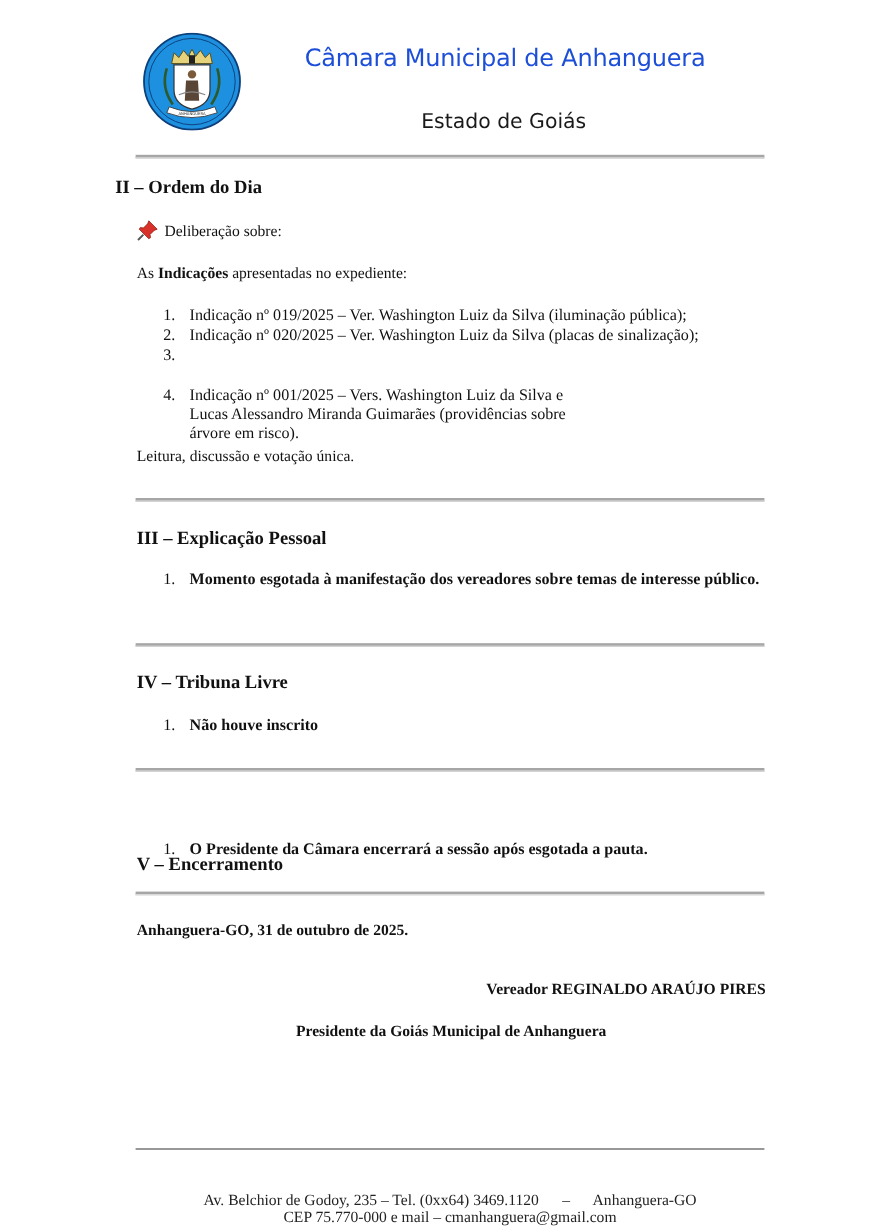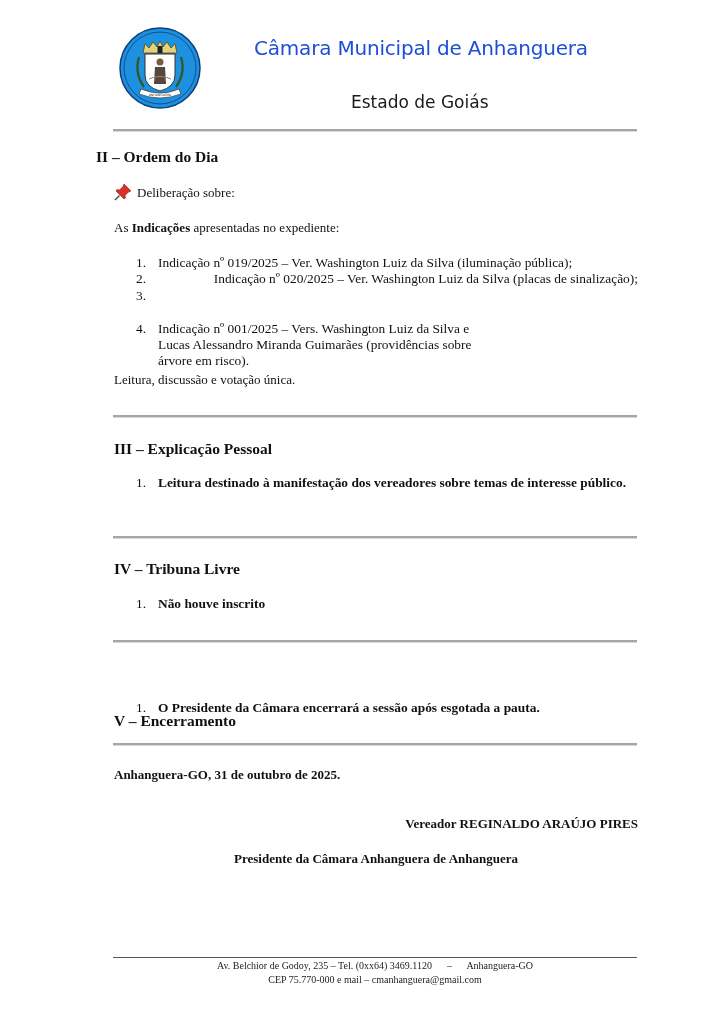--- a/index.html
+++ b/index.html
@@ -17,21 +17,21 @@
   .h2 { font-size: 15.5px; font-weight: bold; white-space: nowrap; }
   .p { font-size: 13px; white-space: nowrap; }
   .li { font-size: 13.4px; line-height: 16px; }
   .li .num { position: absolute; left: 0; width: 22px; text-align: left; }
   .li .txt { position: absolute; left: 22px; white-space: normal; }
   .bold { font-weight: bold; }
 
   #pin { left: 114px; top: 183px; width: 18px; height: 18px; }
 
   #footer-rule { left: 113px; top: 957px; width: 524px; height: 1px; background: #555; }
-  .foot { font-size: 10px; color: #222; white-space: nowrap; }
+  .foot { font-size: 13px; color: #222; white-space: nowrap; margin-top: 32px; }
 </style>
 </head>
 <body>
 
 <div class="abs" id="logo">
   <svg width="82" height="82" viewBox="0 0 82 82">
     <circle cx="41" cy="41" r="40" fill="#1e90e0" stroke="#0d3f7a" stroke-width="1.5"></circle>
     <circle cx="41" cy="41" r="36" fill="none" stroke="#0d3f7a" stroke-width="0.8"></circle>
 
     <path d="M24 26 L26 17 L30 21 L34 15 L38 20 L41 14 L44 20 L48 15 L52 21 L56 17 L58 26 Z" fill="#e6d27a" stroke="#5a4a10" stroke-width="0.8"></path>
@@ -64,54 +64,54 @@
 <div class="abs serif p" style="left:137px; top:185px;">Deliberação sobre:</div>
 
 <div class="abs serif p" style="left:114px; top:220px;"><span>As </span><span class="bold">Indicações</span><span> apresentadas no expediente:</span></div>
 
 <div class="abs serif li" style="left:136px; top:255px; width:500px; height:16px;">
   <span class="num">1.</span>
   <span class="txt" style="width:480px; white-space:nowrap;">Indicação nº 019/2025 – Ver. Washington Luiz da Silva (iluminação pública);</span>
 </div>
 <div class="abs serif li" style="left:136px; top:271px; width:500px; height:16px;">
   <span class="num">2.</span>
-  <span class="txt" style="width:480px; white-space:nowrap;text-align:right;">Indicação nº 020/2025 – Ver. Washington Luiz da Silva (placas de sinalização);</span>
+  <span class="txt" style="width:480px; white-space:nowrap;">Indicação nº 020/2025 – Ver. Washington Luiz da Silva (placas de sinalização);</span>
 </div>
 <div class="abs serif li" style="left:136px; top:288px; width:500px; height:32px;">
   <span class="num">3.</span>
 </div>
 <div class="abs serif li" style="left:136px; top:321px; width:500px; height:32px;">
   <span class="num">4.</span>
   <span class="txt" style="width:335px;">Indicação nº 001/2025 – Vers. Washington Luiz da Silva e Lucas Alessandro Miranda Guimarães (providências sobre árvore em risco).</span>
 </div>
 
 <div class="abs serif p" style="left:114px; top:372px;">Leitura, discussão e votação única.</div>
 <div class="abs rule" style="top:415px;"></div>
 
 <div class="abs serif h2" style="left:114px; top:440px;">III – Explicação Pessoal</div>
 <div class="abs serif li bold" style="left:136px; top:475px; width:500px; height:32px;">
   <span class="num" style="font-weight:normal;">1.</span>
-  <span class="txt" style="width:480px;">Leitura destinado à manifestação dos vereadores sobre temas de interesse público.</span>
+  <span class="txt" style="width:480px;">Momento esgotada à manifestação dos vereadores sobre temas de interesse público.</span>
 </div>
 <div class="abs rule" style="top:536px;"></div>
 
 <div class="abs serif h2" style="left:114px; top:560px;">IV – Tribuna Livre</div>
 <div class="abs serif li bold" style="left:136px; top:596px; width:500px; height:16px;">
   <span class="num" style="font-weight:normal;">1.</span>
   <span class="txt" style="width:480px;">Não houve inscrito</span>
 </div>
 <div class="abs rule" style="top:640px;"></div>
 
 <div class="abs serif h2" style="left:114px; top:664px;margin-top:48px;">V – Encerramento</div>
 <div class="abs serif li bold" style="left:136px; top:700px; width:500px; height:16px;">
   <span class="num" style="font-weight:normal;">1.</span>
   <span class="txt" style="width:480px; white-space:nowrap;">O Presidente da Câmara encerrará a sessão após esgotada a pauta.</span>
 </div>
 <div class="abs rule" style="top:743px;"></div>
 
 <div class="abs serif p bold" style="left:114px; top:767px;">Anhanguera-GO, 31 de outubro de 2025.</div>
 
 <div class="abs serif p bold" style="left:114px; top:816px; width:524px; text-align:right;">Vereador REGINALDO ARAÚJO PIRES</div>
-<div class="abs serif p bold" style="left:114px; top:851px; width:524px; text-align:center;">Presidente da Câmara Anhanguera de Anhanguera</div>
+<div class="abs serif p bold" style="left:114px; top:851px; width:524px; text-align:center;">Presidente da Goiás Municipal de Anhanguera</div>
 
 <div class="abs" id="footer-rule"></div>
 <div class="abs serif foot" style="left:113px; top:960px; width:524px; text-align:center; white-space:pre;">Av. Belchior de Godoy, 235 – Tel. (0xx64) 3469.1120      –      Anhanguera-GO</div>
 <div class="abs serif foot" style="left:113px; top:974px; width:524px; text-align:center;">CEP 75.770-000 e mail – cmanhanguera@gmail.com</div>
 
 </body></html>

